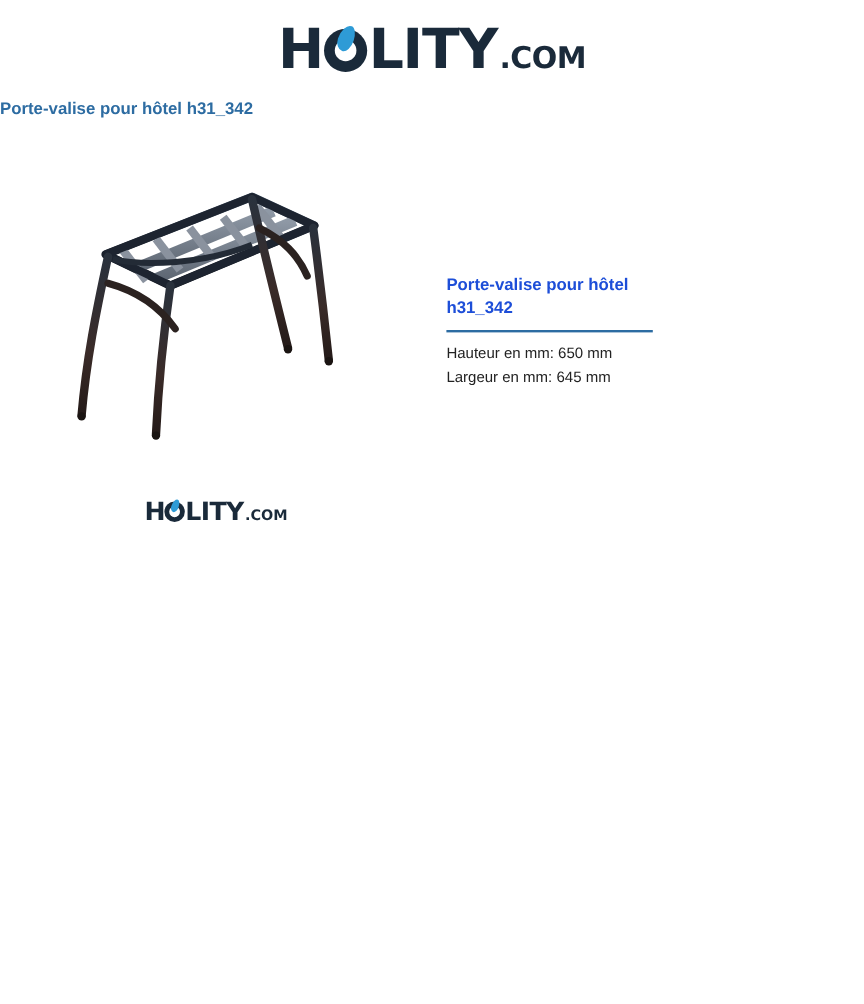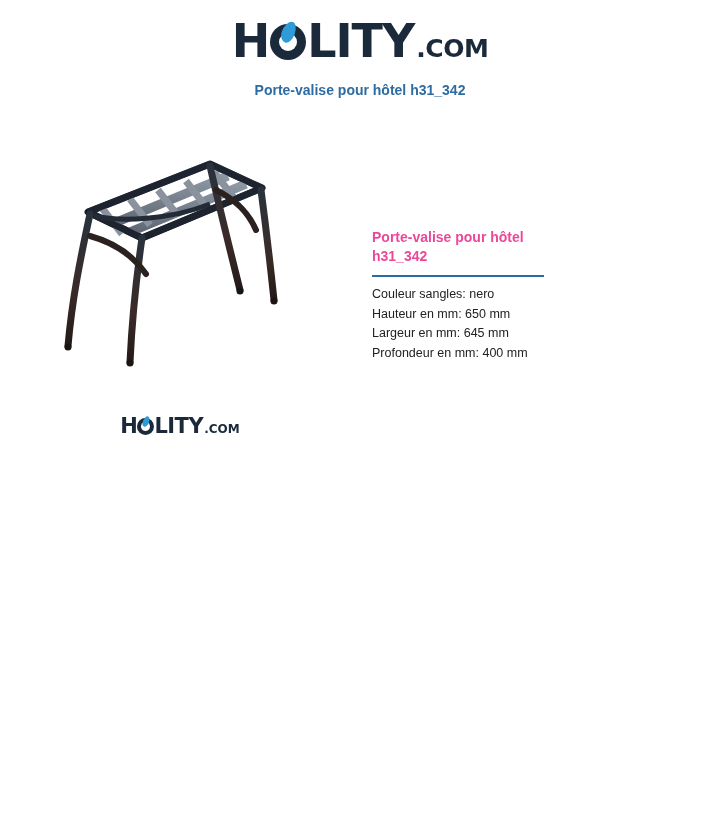--- a/index.html
+++ b/index.html
@@ -80,21 +80,21 @@
     top: -3px;
     width: 13px;
     height: 22px;
     background: #2e9bd6;
     border-radius: 60% 40% 50% 50% / 60% 50% 50% 40%;
     transform: rotate(18deg);
   }
 
   
   .page-title {
-    text-align: center;
+    text-align: left;
     font-size: 14px;
     font-weight: bold;
     color: #2d6ca2;
     margin-top: 18px;
   }
 
   
   .content {
     margin-top: 22px;
     display: flex;
@@ -166,21 +166,21 @@
   }
 
   .right-col {
     width: 300px;
     margin-left: 12px;
     padding-top: 108px;
   }
   .product-name {
     font-size: 14px;
     font-weight: bold;
-    color: #ec4899;
+    color: #1d4ed8;
     line-height: 1.35;
     max-width: 200px;
   }
   .divider {
     border: 0;
     border-top: 2px solid #2d6ca2;
     margin: 9px 0 8px 0;
     width: 172px;
   }
   .spec-list {
@@ -293,21 +293,19 @@
       </div>
     </div>
 
     <div class="right-col">
       <div class="product-name">
         <span>Porte-valise pour hôtel</span><br>
         <span>h31_342</span>
       </div>
       <hr class="divider">
       <ul class="spec-list">
-        <li>Couleur sangles: nero</li>
         <li>Hauteur en mm: 650 mm</li>
         <li>Largeur en mm: 645 mm</li>
-        <li>Profondeur en mm: 400 mm</li>
       </ul>
     </div>
 
   </div>
 </div>
 
 </body></html>

